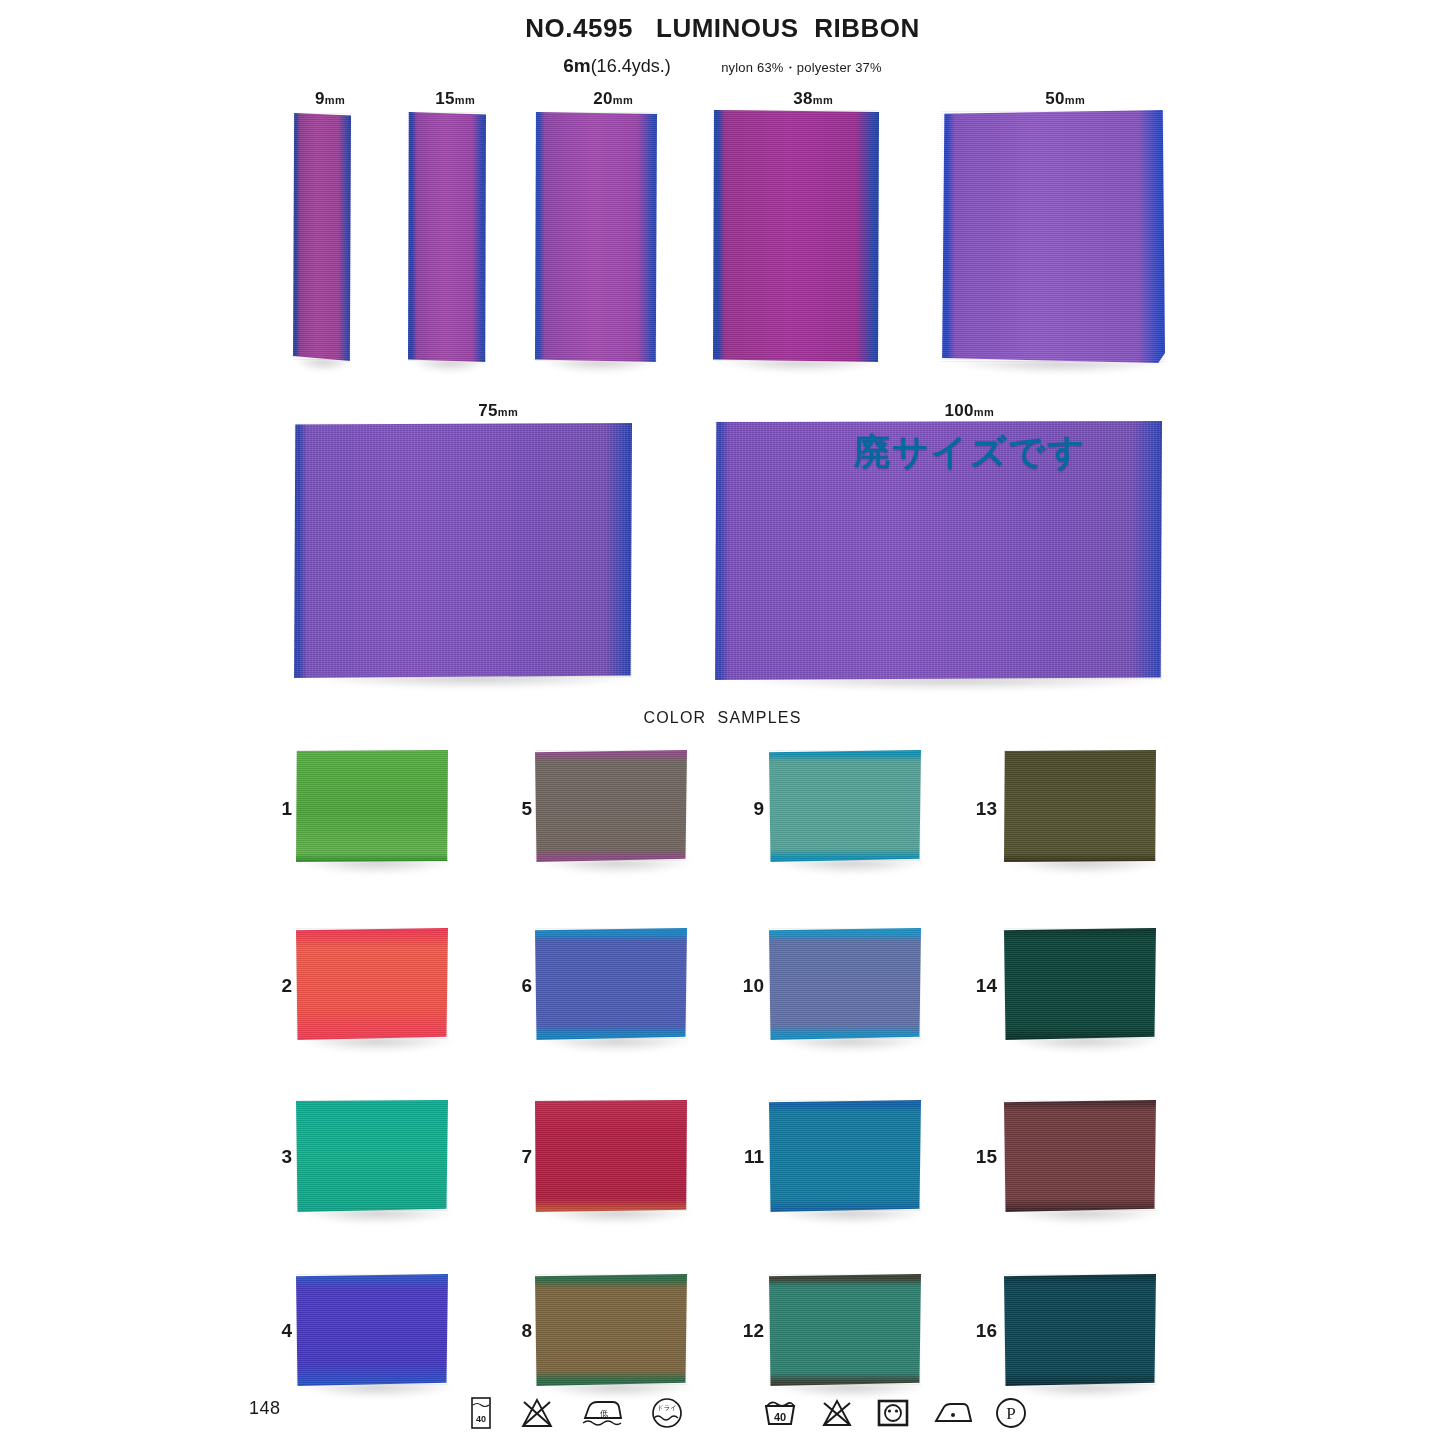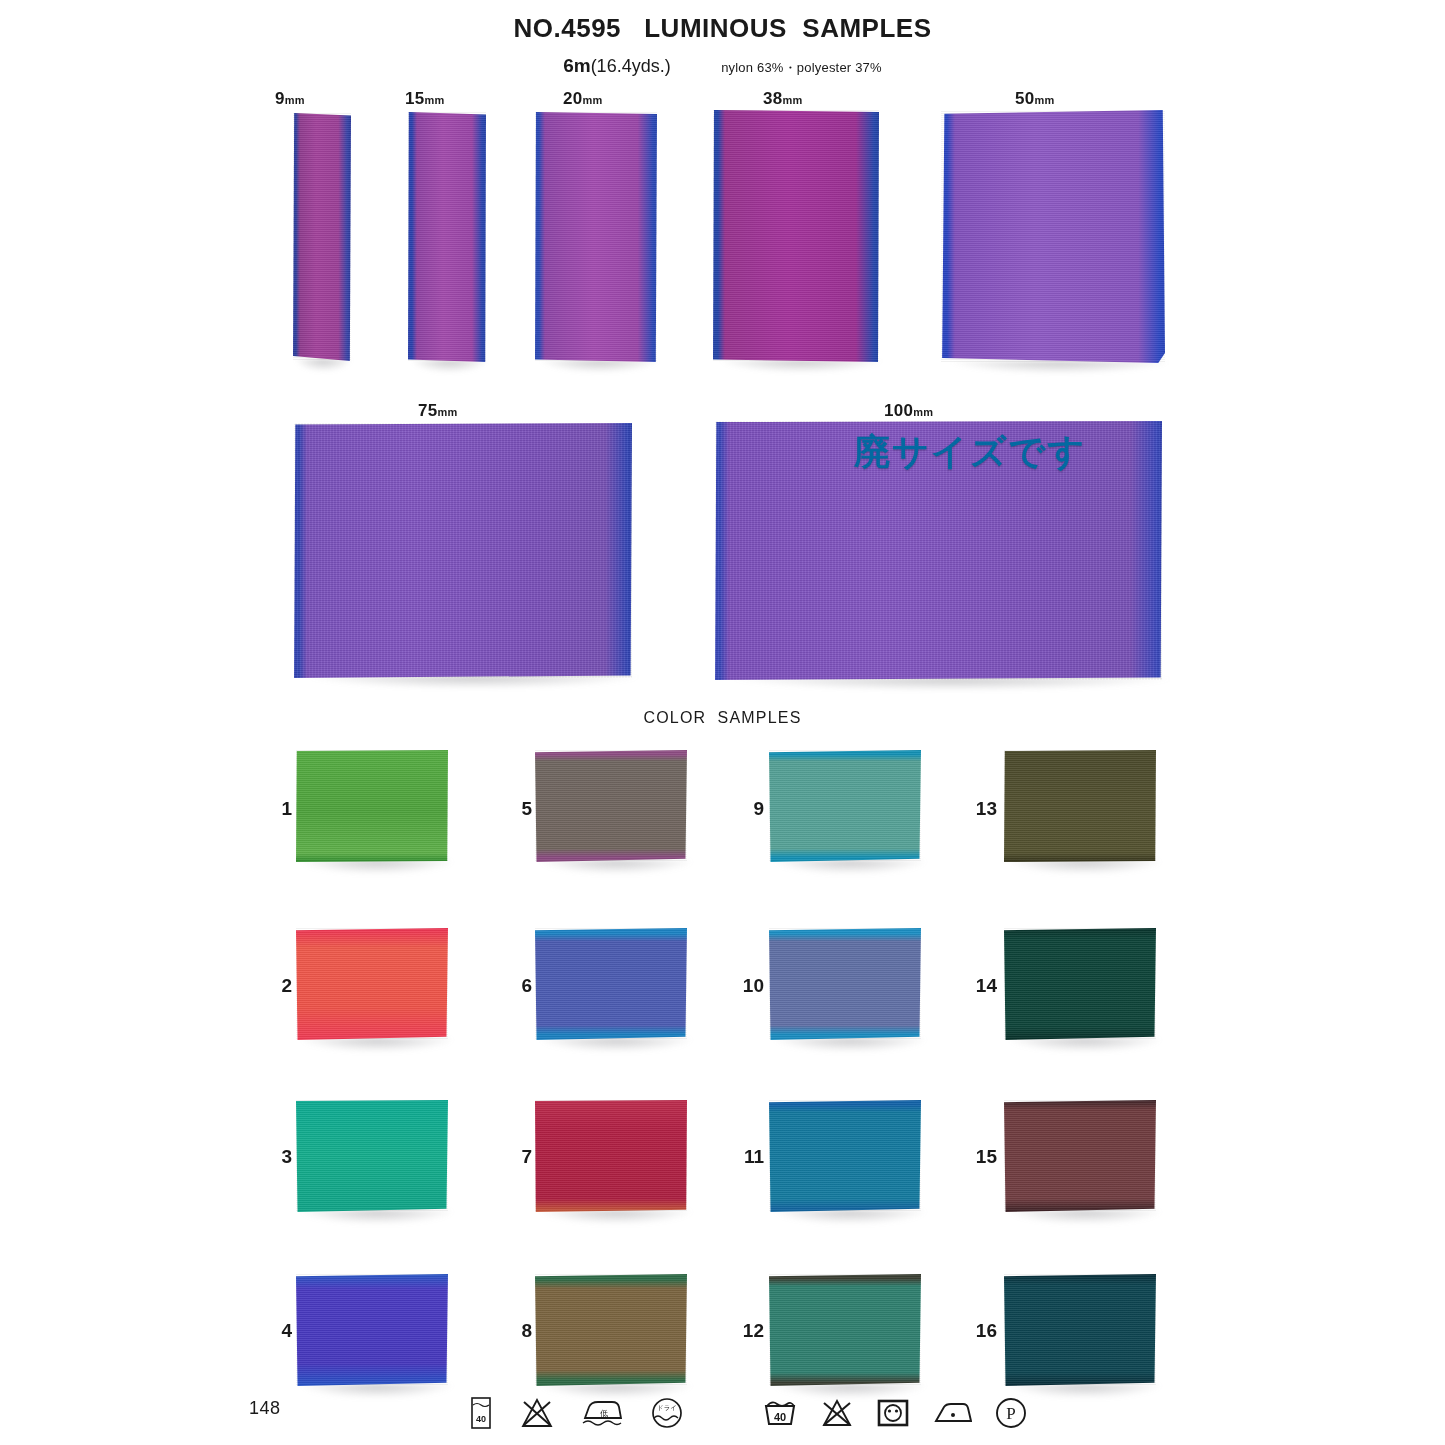--- a/index.html
+++ b/index.html
@@ -49,21 +49,21 @@
     font-weight: 500;
     margin-left: 46px;
     letter-spacing: 0.2px;
   }
 
   
   .w-label {
     position: absolute;
     font-size: 17px;
     font-weight: bold;
-    text-align: left;
+    text-align: right;
     letter-spacing: 0.3px;
   }
   .w-label .unit {
     font-size: 11px;
     font-weight: bold;
   }
 
   
   .ribbon {
     position: absolute;
@@ -163,21 +163,21 @@
   .care-group {
     position: absolute;
     display: flex;
     align-items: center;
   }
   .care-group svg { display: block; }
 </style>
 </head>
 <body>
 
-<div class="page-title">NO.4595   LUMINOUS  SAMPLES</div>
+<div class="page-title">NO.4595   LUMINOUS  RIBBON</div>
 
 <div class="spec-line">
   <span class="spec-length"><span>6m</span><span class="sub">(16.4yds.)</span></span>
   <span class="spec-comp">nylon  63%・polyester  37%</span>
 </div>
 
 <div class="w-label" style="left:275px; top:89px; width:70px;">
   <span>9</span><span class="unit">mm</span>
 </div>
 <div class="w-label" style="left:405px; top:89px; width:70px;">

